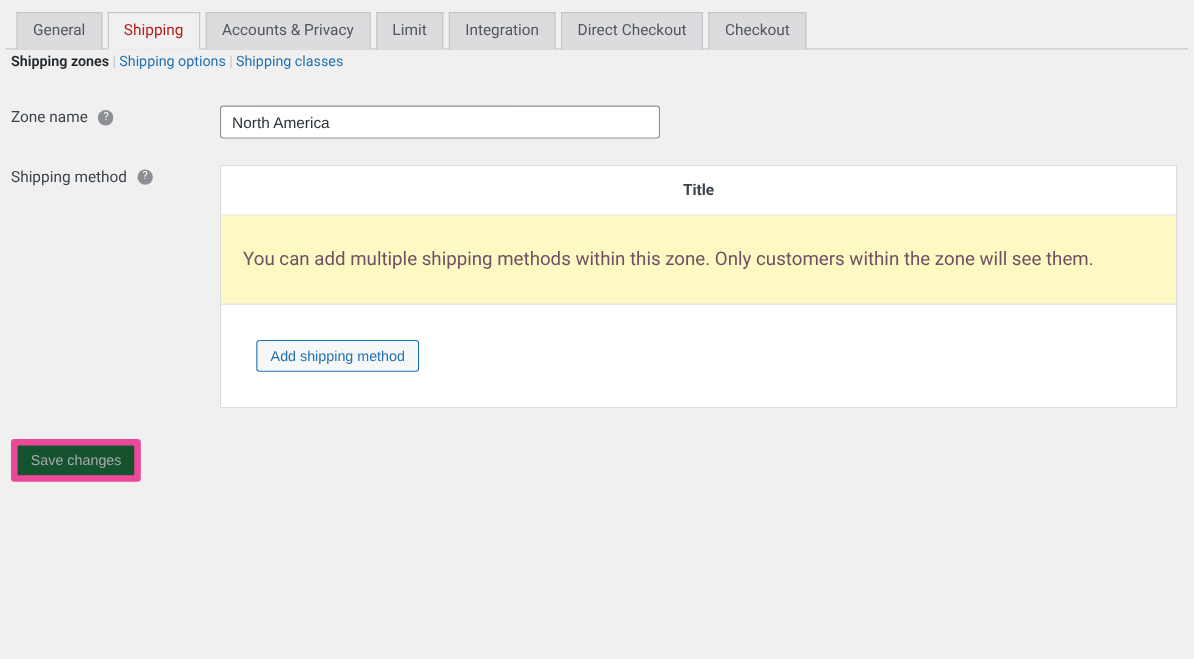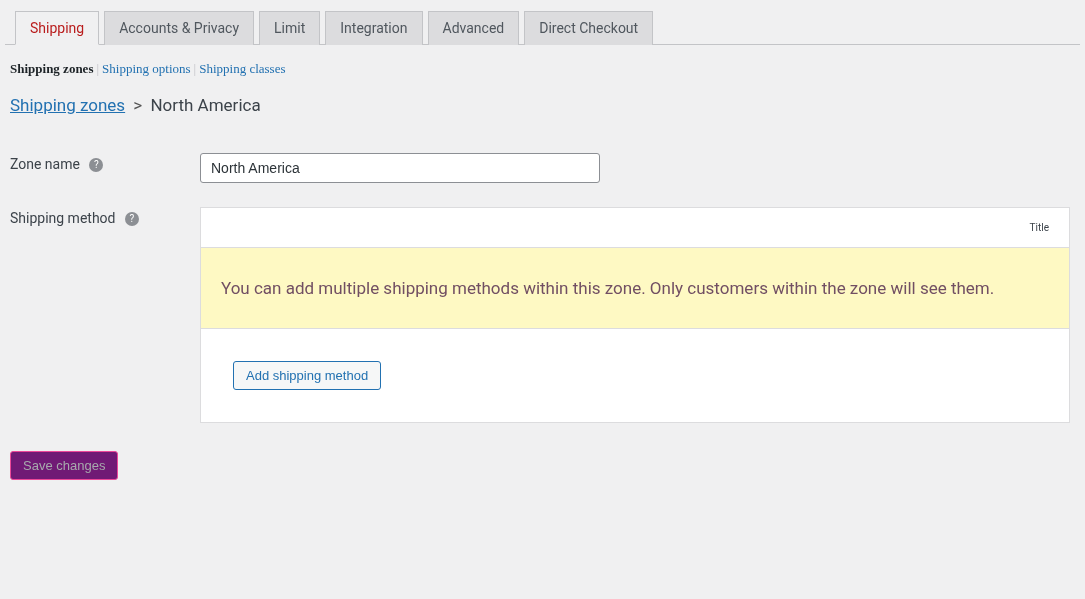--- a/index.html
+++ b/index.html
@@ -29,23 +29,22 @@
   font-size: 14px;
   position: relative;
   top: 1px;
 }
 .nav-tab.active {
   background: #f0f0f1;
   color: #b91c1c;
   border-bottom: 1px solid #f0f0f1;
 }
 .subsub {
-  padding: 16px 5px 0 5px;
-  font-size: 13px;
-  font-family: Liberation Serif, serif;
+  padding: 4px 5px 0 5px;
+  font-size: 13px;
 }
 .subsub a { color: #2271b1; text-decoration: none; }
 .subsub .current { color: #1d2327; font-weight: 600; }
 .subsub .sep { color: #c3c4c7; margin: 0 3px; }
 .breadcrumb {
   padding: 18px 0 6px 5px;
   font-size: 17px;
 }
 .breadcrumb a { color: #2271b1; text-decoration: underline; }
 .breadcrumb .sep-bc { margin: 0 4px; color: #555; }
@@ -116,23 +115,23 @@
   cursor: pointer;
 }
 .methods-table {
   border: 1px solid #dcdcde;
   background: #fff;
   width: 870px;
 }
 .methods-header {
   border-bottom: 1px solid #dcdcde;
   padding: 14px 20px;
-  font-weight: 400;
-  text-align: right;
-  font-size: 10px;
+  font-weight: 700;
+  text-align: center;
+  font-size: 14px;
 }
 .methods-msg {
   background: #fef9c3;
   padding: 30px 20px;
   font-size: 17px;
   color: #714f63;
   text-align: left;
   white-space: nowrap;
   overflow: hidden;
 }
@@ -144,52 +143,48 @@
   border: 1px solid #2271b1;
   background: #f6f7f7;
   color: #2271b1;
   padding: 6px 12px;
   font-size: 13px;
   border-radius: 3px;
   cursor: pointer;
 }
 .save-btn {
   margin: 16px 5px;
-  border: 1px solid #ec4899;
-  background: #701a75;
+  border: 6px solid #ec4899;
+  background: #14532d;
   color: #a7aaad;
   padding: 6px 12px;
   font-size: 13px;
   border-radius: 3px;
   cursor: pointer;
 }
 </style>
 </head>
 <body>
 
 <div class="wrap">
   <div class="nav-tabs">
 
+  <div class="nav-tab">General</div>
       <div class="nav-tab active">Shipping</div>
       <div class="nav-tab">Accounts &amp; Privacy</div>
       <div class="nav-tab">Limit</div>
       <div class="nav-tab">Integration</div>
-      <div class="nav-tab">Advanced</div>
       <div class="nav-tab">Direct Checkout</div>
+      <div class="nav-tab">Checkout</div>
     </div>
 
   <div class="subsub">
     
   <span class="current">Shipping zones</span><span class="sep">|</span><a href="#">Shipping options</a><span class="sep">|</span><a href="#">Shipping classes</a></div>
 
-  <div class="breadcrumb">
-    <a>Shipping zones</a>
-    <span class="sep-bc">&gt;</span>
-    <span>North America</span>
-  </div>
 
   <table class="form-table">
     <tbody>
         <tr>
       <th>
         <span>Zone name</span>
         <span class="help-tip">?</span>
       </th>
       <td>
         <input type="text" class="text-input" value="North America" style="">

